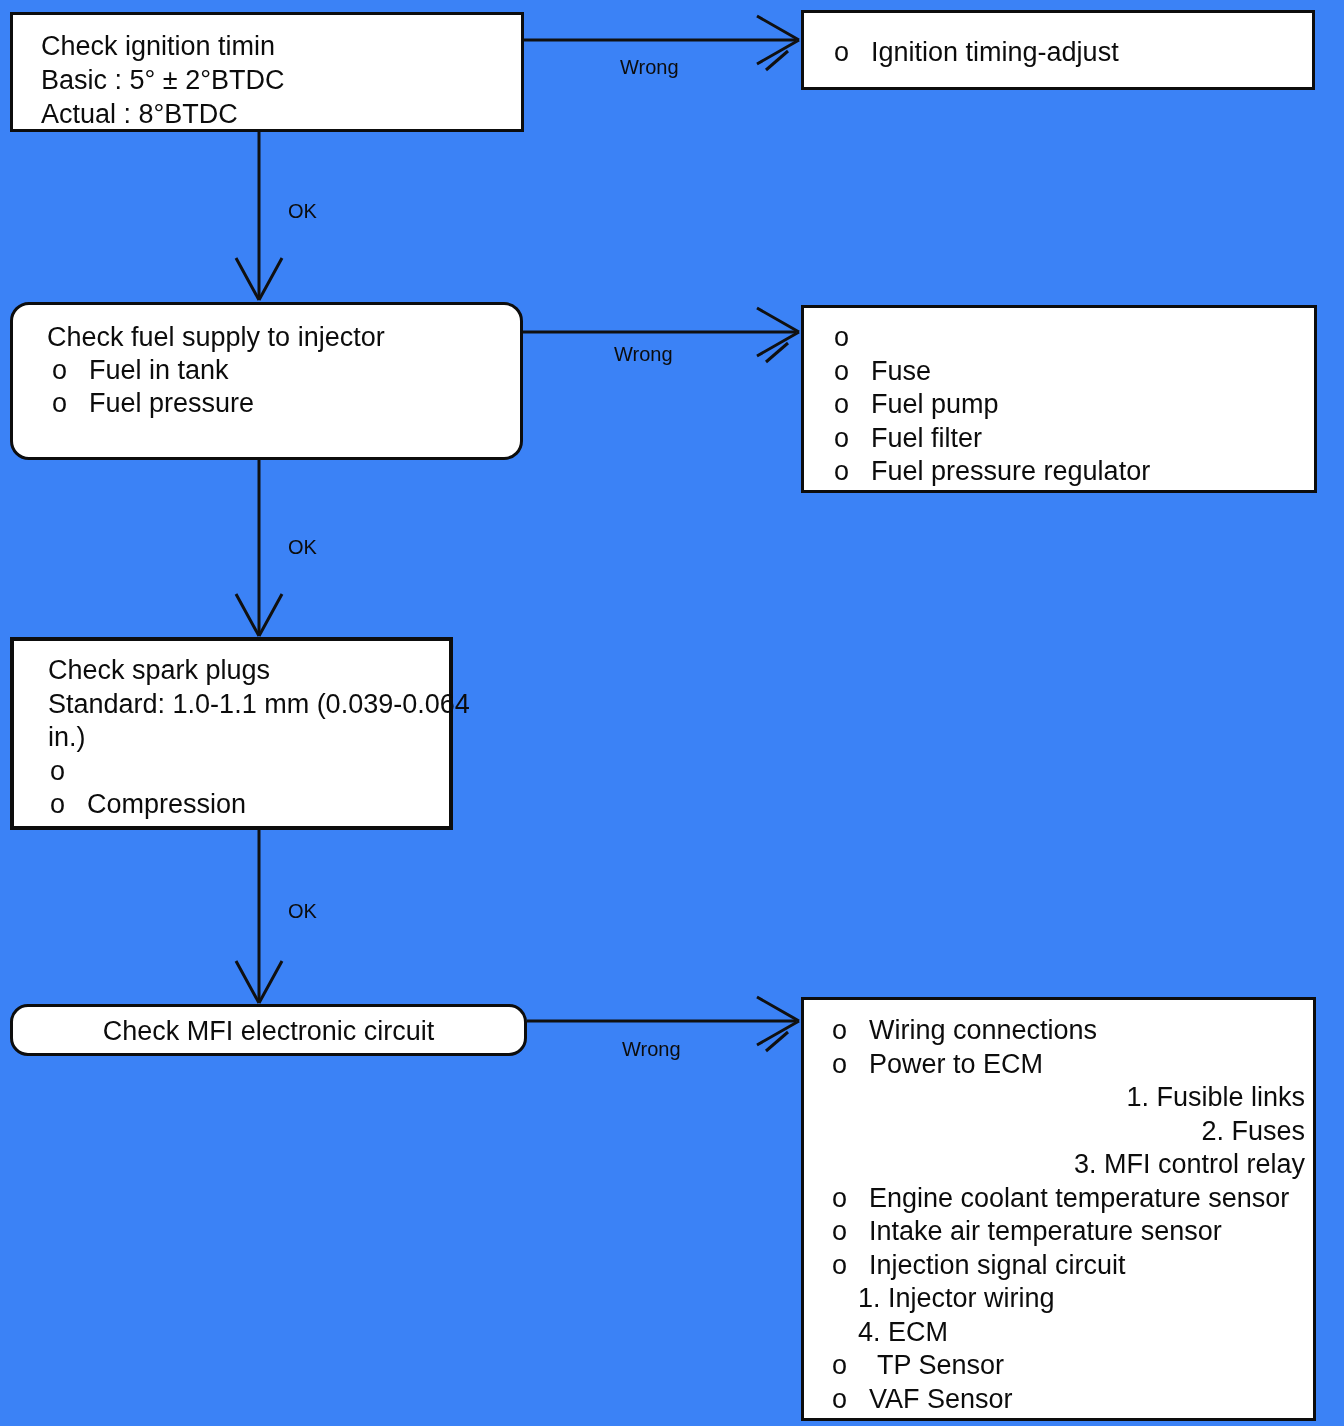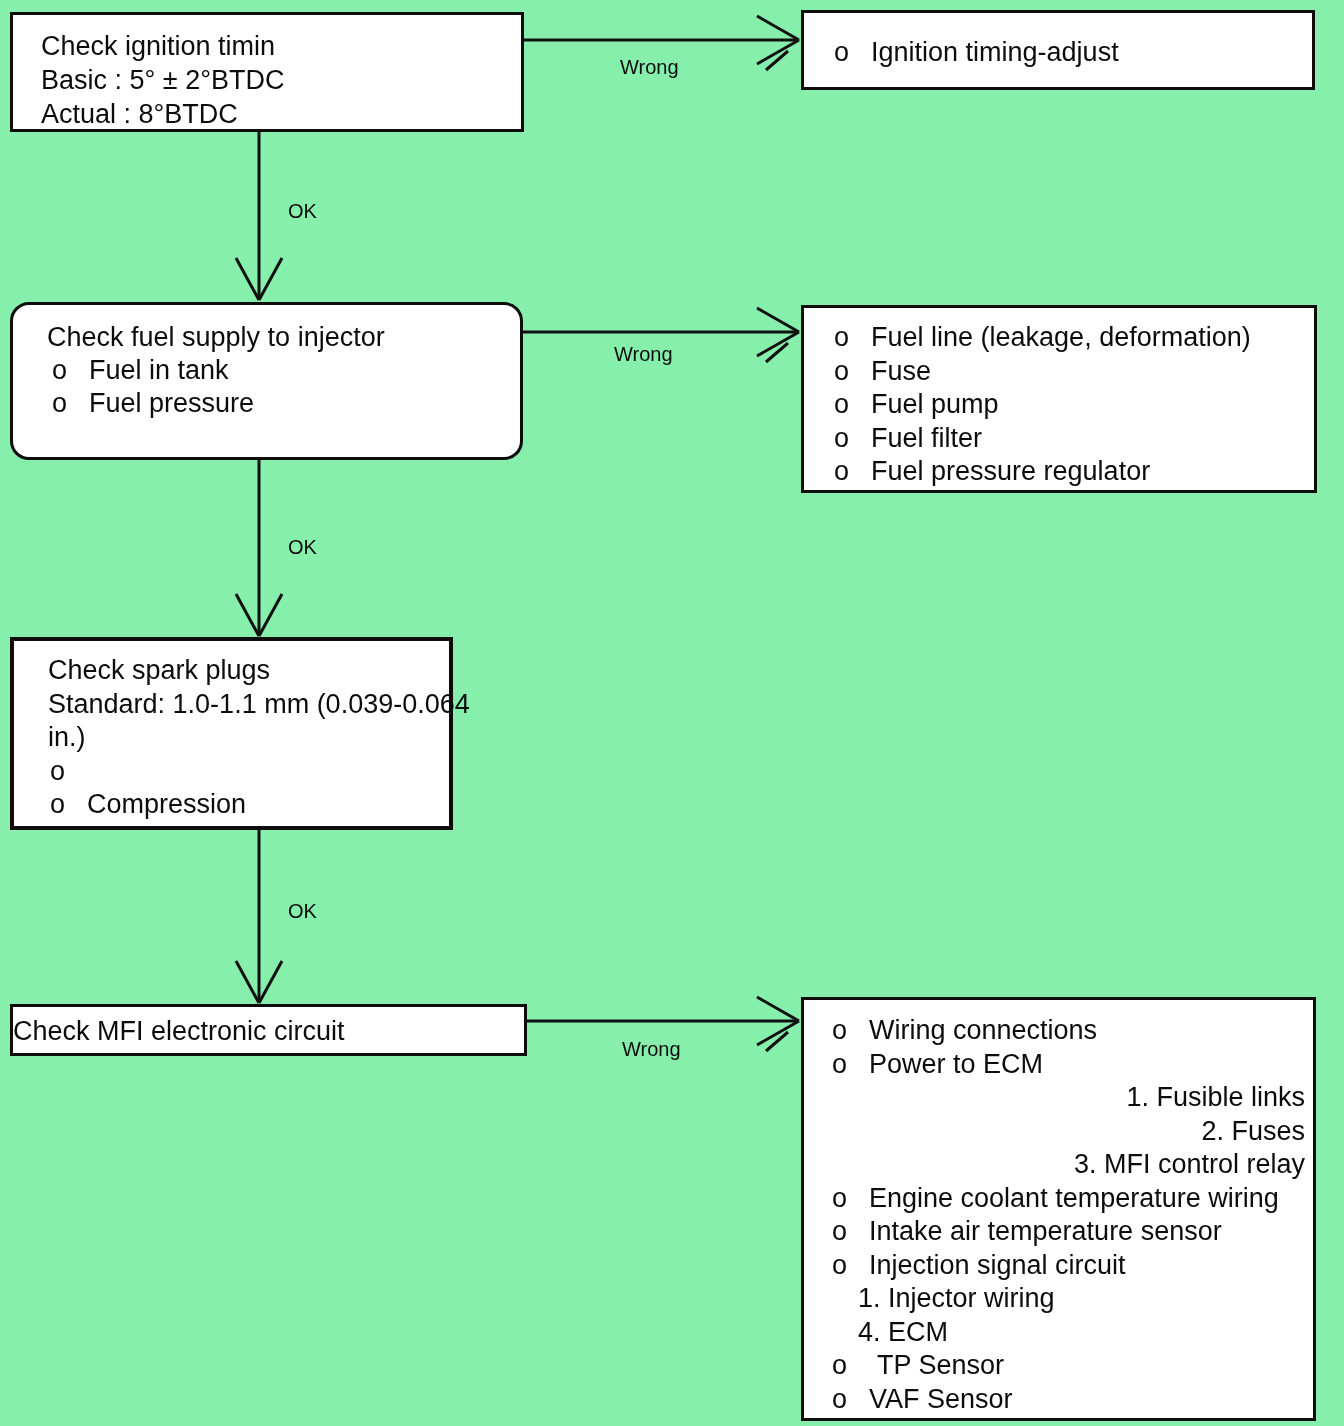--- a/index.html
+++ b/index.html
@@ -1,35 +1,35 @@
 <!DOCTYPE html>
 <html><head>
 <meta charset="utf-8">
 <style>
   html, body { margin: 0; padding: 0; background: #ffffff; }
   body { width: 1344px; height: 1426px; font-family: "Liberation Sans", "DejaVu Sans", sans-serif; color: #0c0c0c; }
-  .canvas { position: relative; width: 1344px; height: 1426px; background: #86efac; overflow: hidden; }
+  .canvas { position: relative; width: 1344px; height: 1426px; background: #3b82f6; overflow: hidden; }
   svg.connectors { position: absolute; left: 0; top: 0; z-index: 1; }
   svg.connectors line, svg.connectors path { stroke: #101010; fill: none; }
   .shaft { stroke-width: 3; }
   .chev { stroke-width: 3; }
 
   .box { position: absolute; z-index: 2; background: #ffffff; border: 3px solid #0d0d0d; box-sizing: border-box; font-size: 27px; line-height: 34px; }
   .tline { white-space: nowrap; }
   .brow { display: flex; white-space: nowrap; }
   .bullet { flex: none; width: 37px; }
   .elabel { position: absolute; z-index: 2; font-size: 20px; white-space: nowrap; }
 
   
   #b-ign    { left: 10px;  top: 12px;   width: 514px; height: 120px; padding: 14px 16px 0 28px; }
   #b-ign-r  { left: 801px; top: 10px;   width: 514px; height: 80px;  padding: 22px 10px 0 30px; }
   #b-fuel   { left: 10px;  top: 302px;  width: 513px; height: 158px; padding: 16px 16px 0 34px; line-height: 33px; border-radius: 19px; }
   #b-fuel-r { left: 801px; top: 305px;  width: 516px; height: 188px; padding: 13px 10px 0 30px; line-height: 33.5px; }
   #b-spark  { left: 10px;  top: 637px;  width: 443px; height: 193px; padding: 13px 16px 0 34px; border-width: 4px; line-height: 33.5px; }
-  #b-mfi    { left: 10px;  top: 1004px; width: 517px; height: 52px;  padding: 0; line-height: 48px; }
+  #b-mfi    { left: 10px;  top: 1004px; width: 517px; height: 52px;  padding: 0; text-align: center; line-height: 48px; border-radius: 18px; }
   #b-mfi-r  { left: 801px; top: 997px;  width: 515px; height: 424px; padding: 14px 8px 0 28px; line-height: 33.5px; }
 
   #b-fuel .brow { margin-left: 5px; }
   #b-spark .brow { margin-left: 2px; }
   #b-mfi-r .num-a { margin-left: 58px; justify-content: flex-end; }
   #b-mfi-r .num-b { margin-left: 26px; }
 
   
   #ok1 { left: 288px; top: 200px; }
   #ok2 { left: 288px; top: 536px; }
@@ -100,21 +100,20 @@
     </div>
     <div class="brow">
       <span class="bullet">o</span>
       <span class="itext">Fuel pressure</span>
     </div>
   </div>
 
   <div class="box" id="b-fuel-r">
     <div class="brow">
       <span class="bullet">o</span>
-      <span class="itext">Fuel line (leakage, deformation)</span>
     </div>
     <div class="brow">
       <span class="bullet">o</span>
       <span class="itext">Fuse</span>
     </div>
     <div class="brow">
       <span class="bullet">o</span>
       <span class="itext">Fuel pump</span>
     </div>
     <div class="brow">
@@ -157,21 +156,21 @@
       <span class="itext">1. Fusible links</span>
     </div>
     <div class="brow num-a">
       <span class="itext">2. Fuses</span>
     </div>
     <div class="brow num-a">
       <span class="itext">3. MFI control relay</span>
     </div>
     <div class="brow">
       <span class="bullet">o</span>
-      <span class="itext">Engine coolant temperature wiring</span>
+      <span class="itext">Engine coolant temperature sensor</span>
     </div>
     <div class="brow">
       <span class="bullet">o</span>
       <span class="itext">Intake air temperature sensor</span>
     </div>
     <div class="brow">
       <span class="bullet">o</span>
       <span class="itext">Injection signal circuit</span>
     </div>
     <div class="brow num-b">

